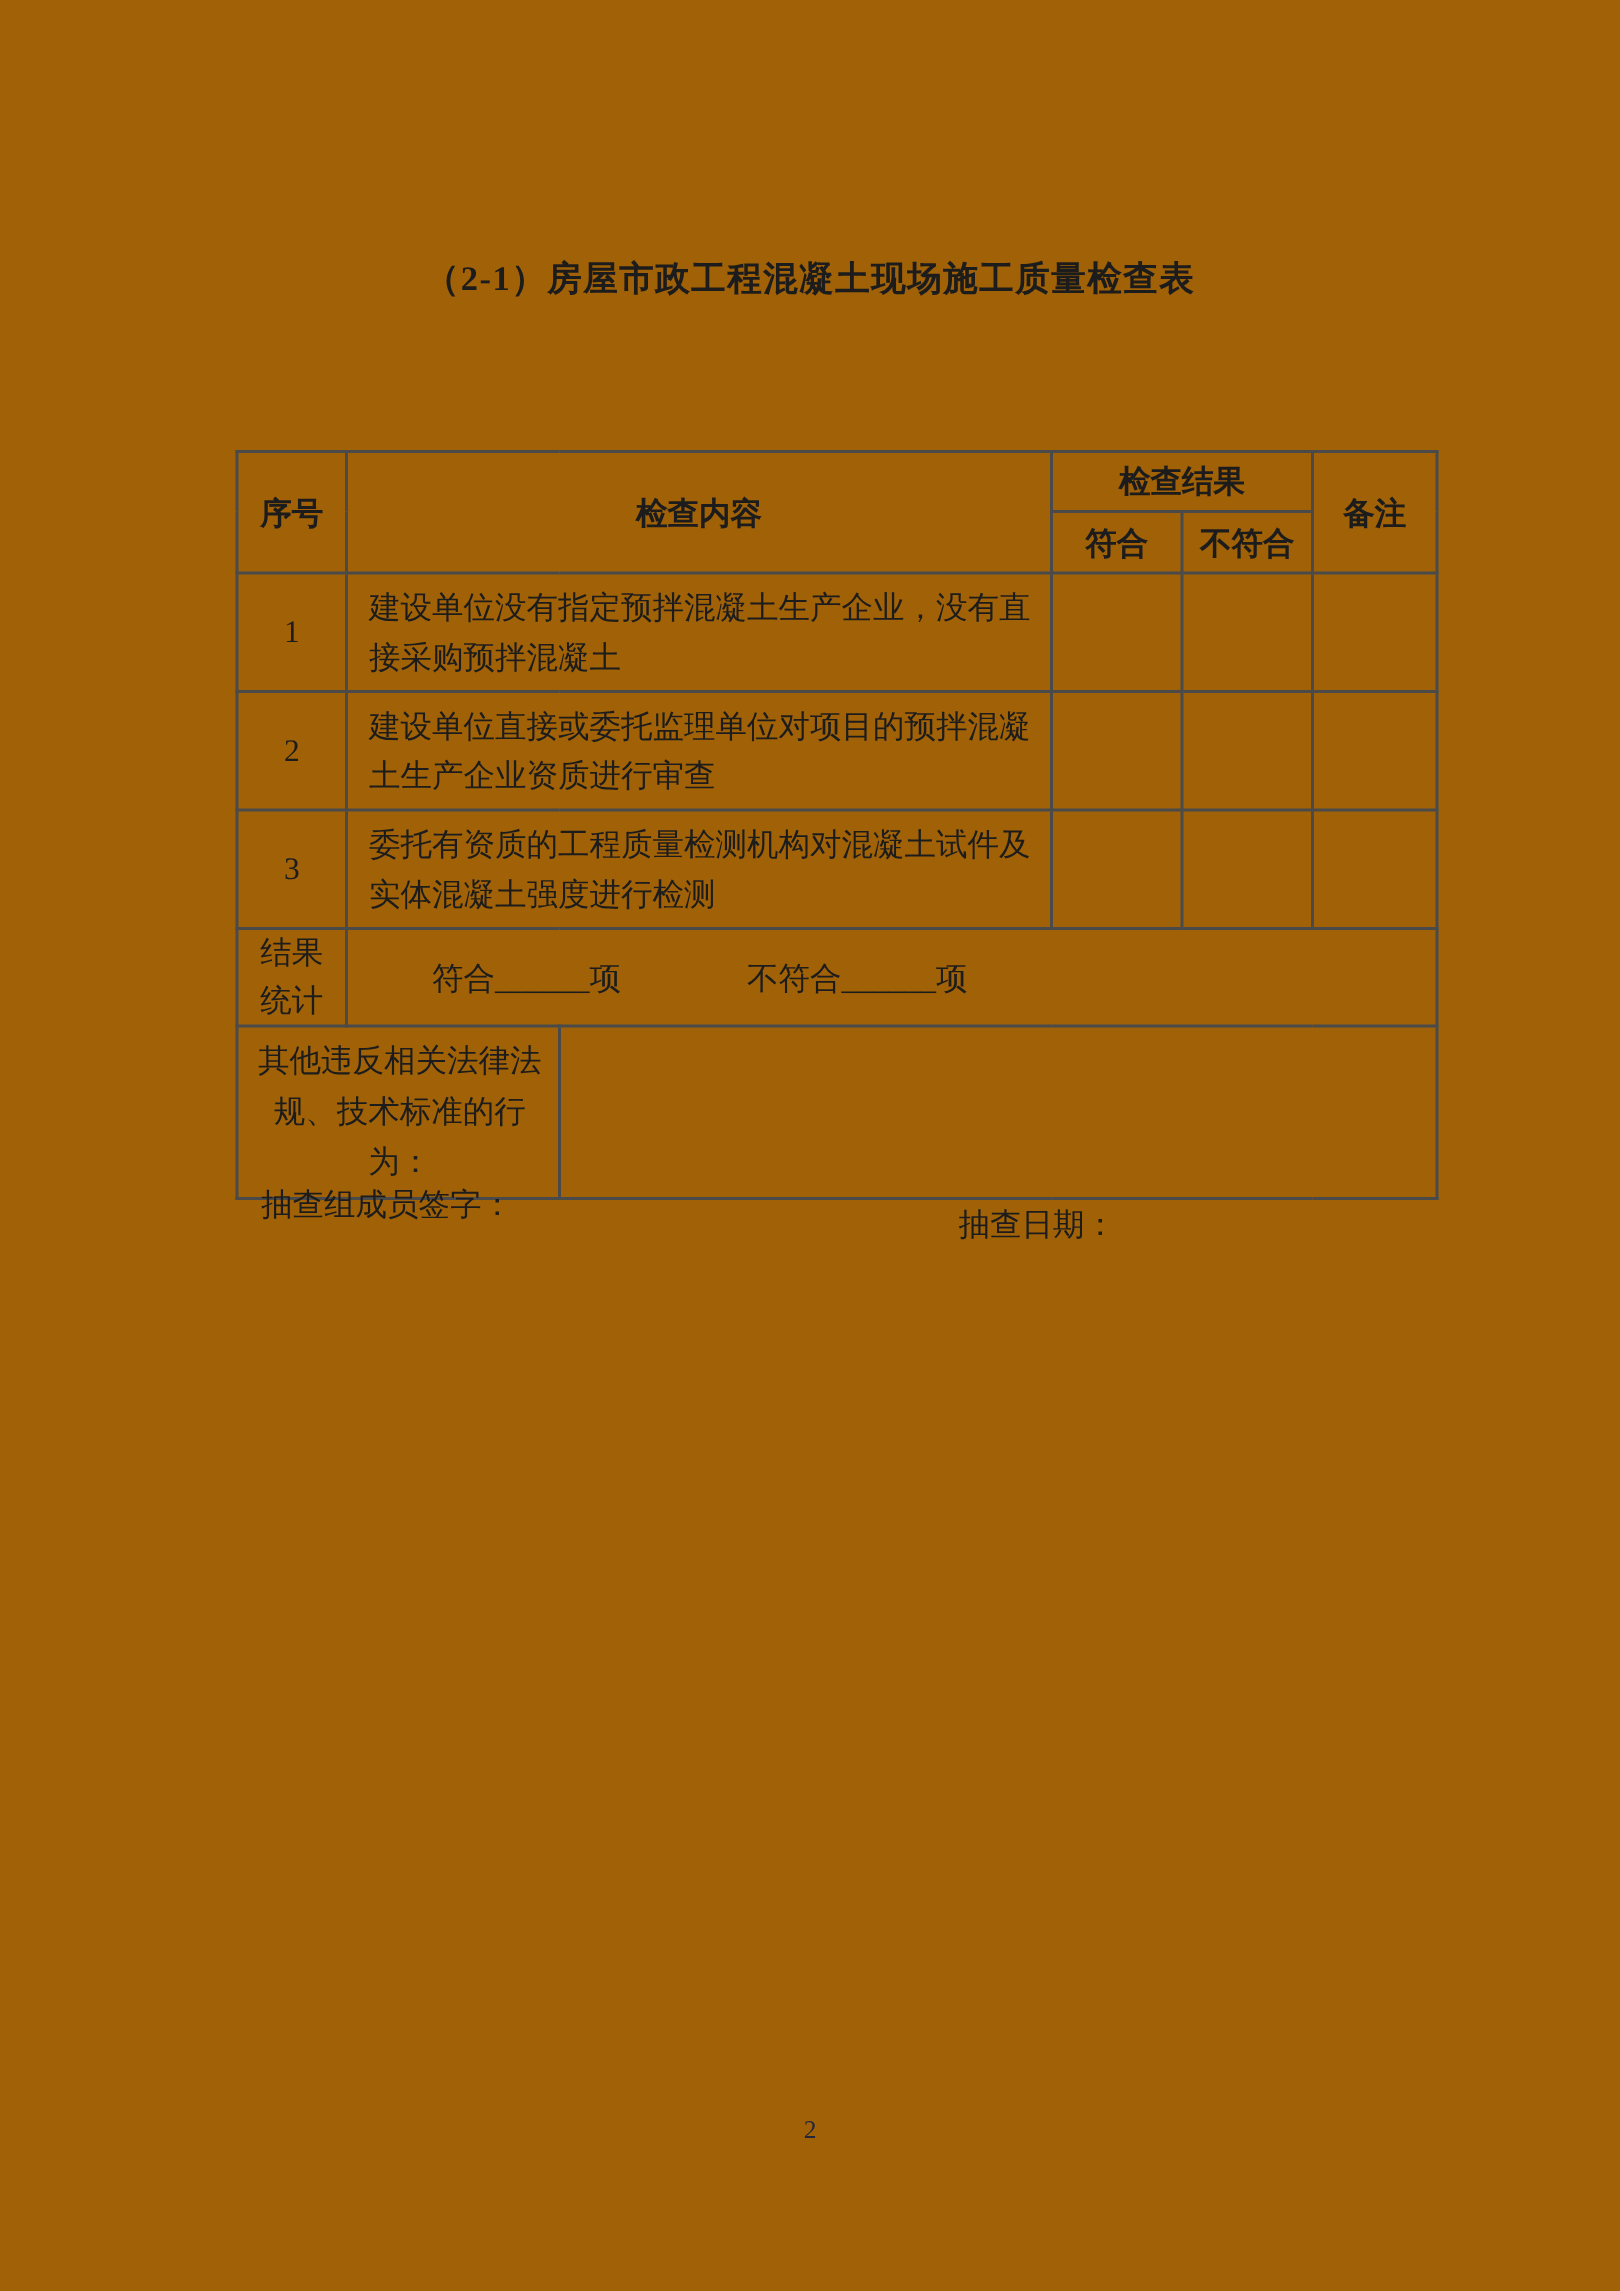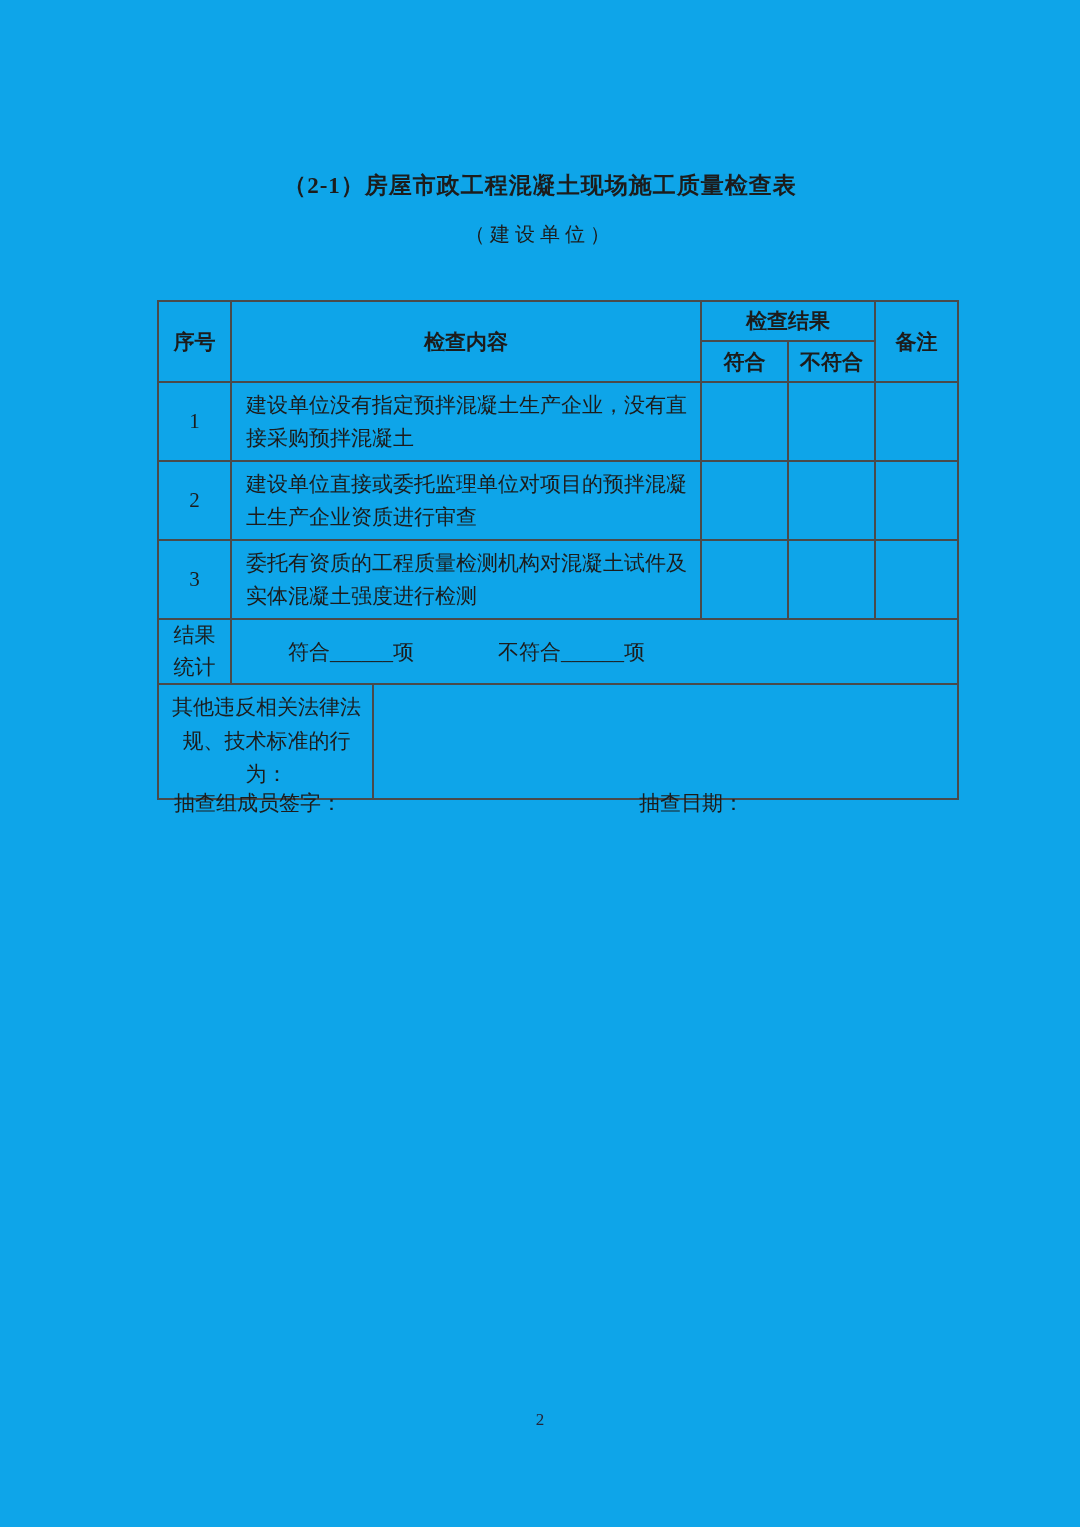--- a/index.html
+++ b/index.html
@@ -2,21 +2,21 @@
 <html><head>
 <meta charset="utf-8">
 <style>
   * { margin: 0; padding: 0; box-sizing: border-box; }
   html, body { background: #e8e8e8; }
   .page {
     position: relative;
     width: 1080px;
     height: 1527px;
     margin: 0 auto;
-    background: #0ea5e9;
+    background: #a16207;
     font-family: "Liberation Serif", "DejaVu Serif", serif;
     color: #1c1c1c;
     overflow: hidden;
   }
   .doc-title {
     position: absolute;
     top: 170px;
     left: 0;
     width: 100%;
     text-align: center;
@@ -88,39 +88,38 @@
     position: absolute;
     top: 789px;
     left: 150px;
     width: 800px;
     font-size: 21px;
     margin-left: 24px;
   }
   .footer-date {
     position: absolute;
     left: 465px;
-    top: 0;
+    top: 13px;
   }
   .page-number {
     position: absolute;
     top: 1410px;
     left: 0;
     width: 100%;
     text-align: center;
     font-size: 17px;
     color: #25253a;
   }
 </style>
 </head>
 <body>
 
 <div class="page">
 
   <div class="doc-title">（2-1）房屋市政工程混凝土现场施工质量检查表</div>
-  <div class="doc-subtitle">（建设单位）</div>
 
   <table class="inspection">
     <colgroup>
       <col style="width:73px">
       <col style="width:142px">
       <col style="width:328px">
       <col style="width:87px">
       <col style="width:87px">
       <col style="width:83px">
     </colgroup>

